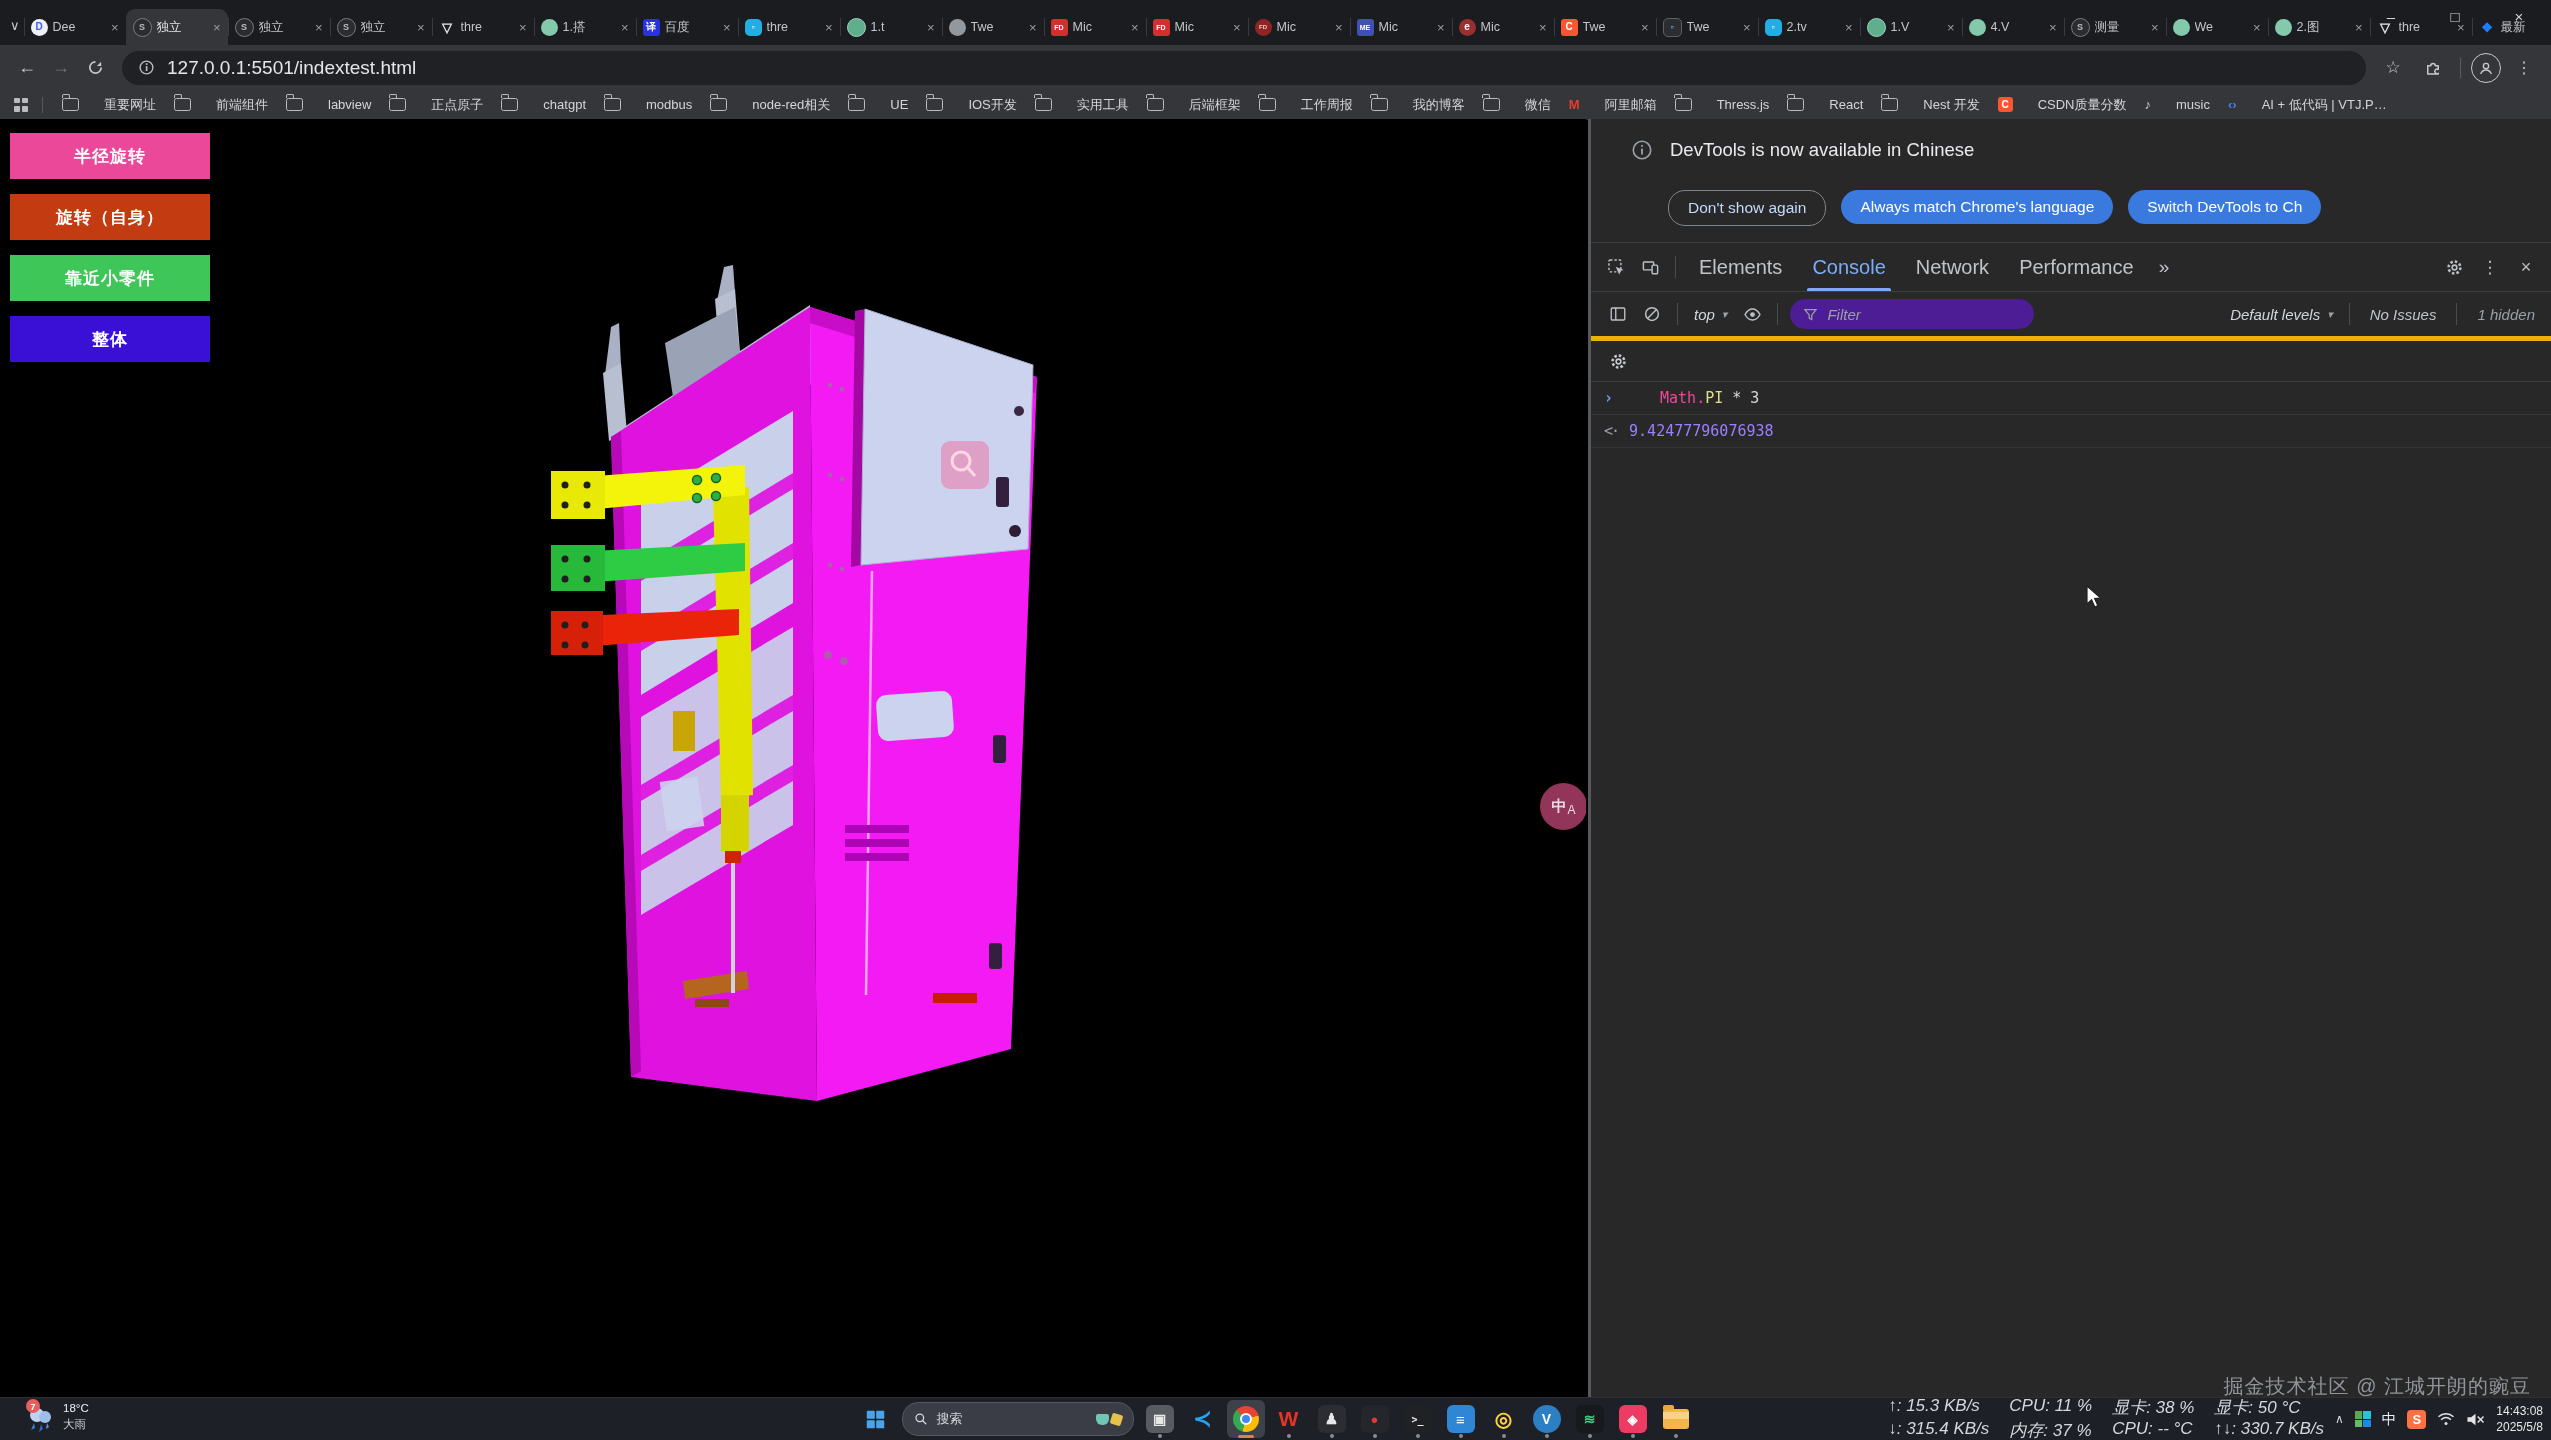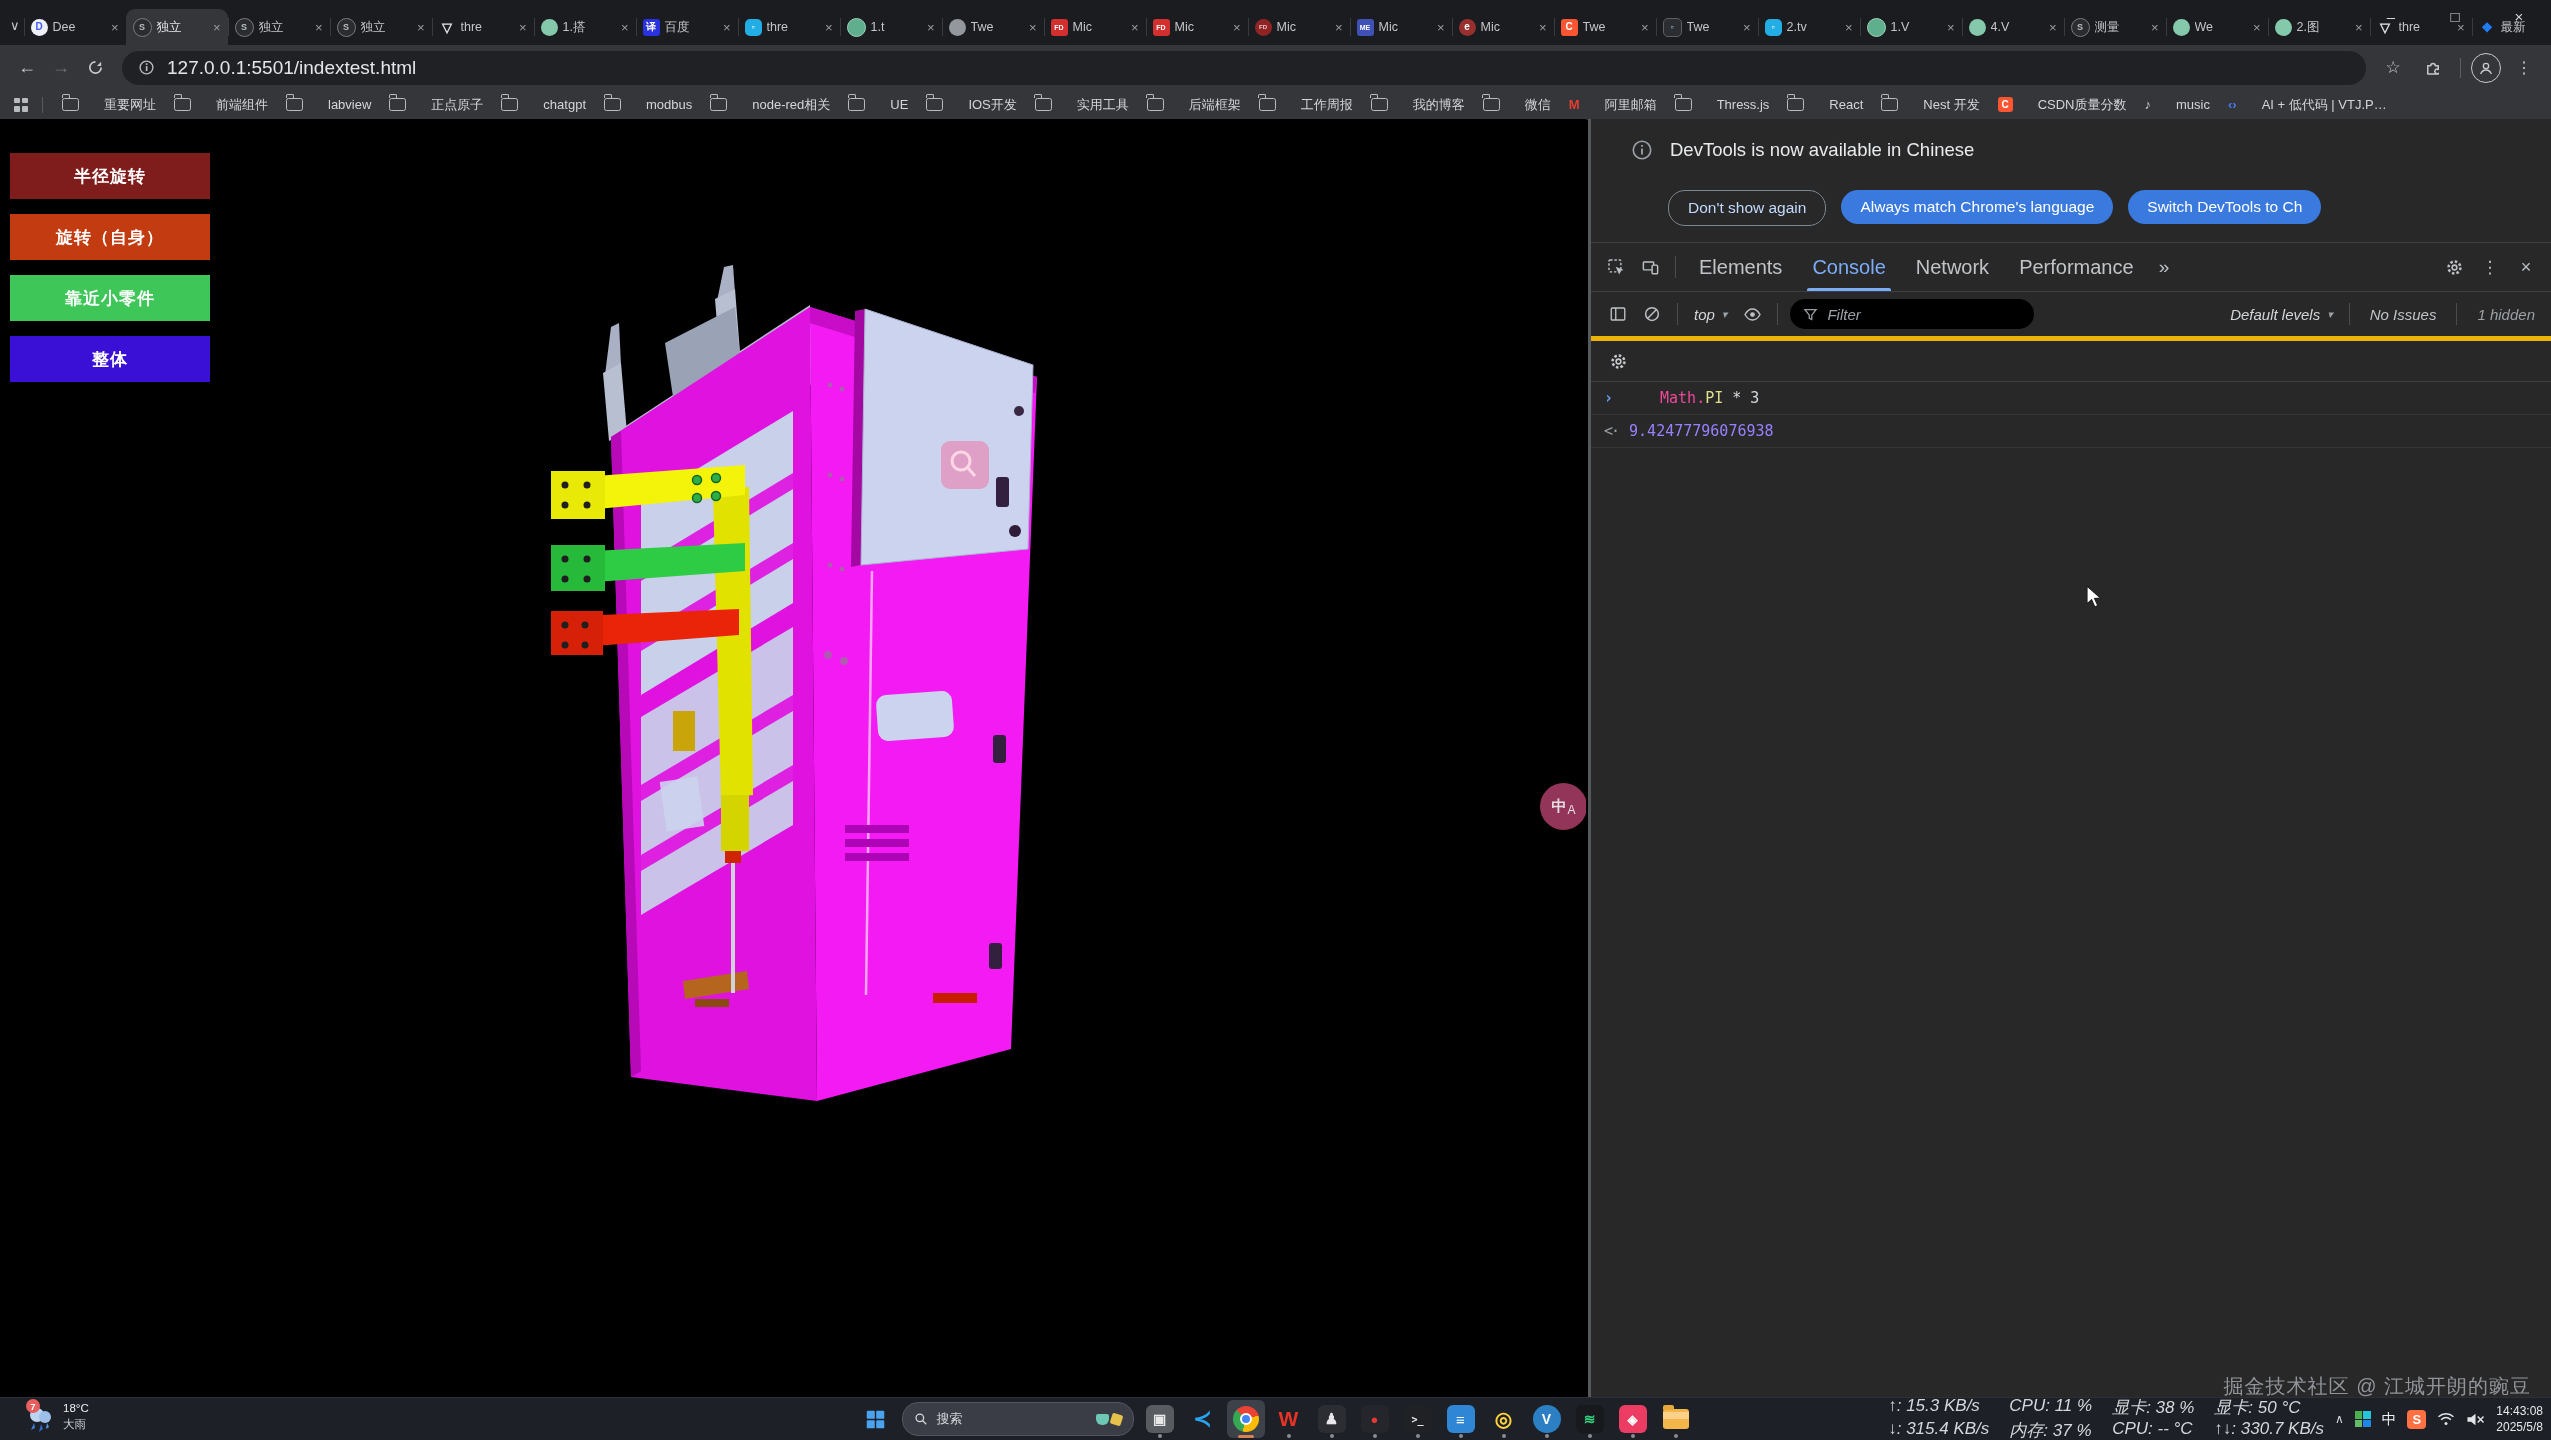--- a/index.html
+++ b/index.html
@@ -64,21 +64,21 @@
   .dt-icobtn{width:34px;height:32px;display:flex;align-items:center;justify-content:center;color:#bdc1c6;flex:none;}
   .dt-sep{width:1px;height:22px;background:#4a4d50;margin:0 8px;flex:none;}
   .dt-tab{height:100%;padding:0 15px;display:flex;align-items:center;font-size:20px;color:#c0c3c7;position:relative;flex:none;}
   .dt-tab.active{color:#7cacf8;}
   .dt-tab.active::after{content:"";position:absolute;left:10px;right:10px;bottom:0;height:3px;background:#7cacf8;border-radius:2px 2px 0 0;}
   .dt-overflow{font-size:19px;color:#c0c3c7;padding:0 10px;}
   .dt-tab-right{margin-left:auto;display:flex;align-items:center;gap:2px;}
   .dt-toolbar{height:44px;display:flex;align-items:center;padding:0 10px;border-bottom:5px solid #eab308;font-size:15px;font-style:italic;}
   .dd{display:flex;align-items:center;gap:7px;color:#d2d5d9;padding:0 8px;flex:none;}
   .dd .car{font-size:11px;color:#9aa0a6;}
-  .filter-pill{width:218px;height:30px;background:#000000;border-radius:15px;display:flex;align-items:center;gap:9px;padding:0 13px;color:#9aa0a6;margin:0 4px;flex:none;}
+  .filter-pill{width:218px;height:30px;background:#4c1d95;border-radius:15px;display:flex;align-items:center;gap:9px;padding:0 13px;color:#9aa0a6;margin:0 4px;flex:none;}
   .dt-status{margin-left:auto;display:flex;align-items:center;flex:none;}
   .no-issues{color:#c0c3c7;padding:0 12px;}
   .hidden-count{color:#9aa0a6;padding:0 6px 0 12px;}
   .dt-gear-row{height:40px;display:flex;align-items:center;padding:0 10px;border-bottom:1px solid #3c3f42;}
   .console{font-family:"DejaVu Sans Mono",monospace;font-size:15px;}
   .console-line{display:flex;align-items:baseline;gap:11px;padding:7px 0 7px 13px;border-bottom:1px solid #333639;}
   .c-prompt{color:#6da2f8;font-weight:bold;flex:none;}
   .c-return{color:#9aa0a6;flex:none;letter-spacing:-2px;}
   .c-obj{color:#ec4899;margin-left:36px;}
   .c-prop{color:#dfe08c;}
@@ -390,21 +390,21 @@
         </div>
         <div class="bm">
           <span class="bm-glyph" style="color: rgb(74, 123, 247);">‹›</span>
           <span>AI + 低代码 | VTJ.P…</span>
         </div>
       </div>
   </div>
 
   <div class="canvas">
     <div class="btn-stack">
-        <button class="page-btn" style="background: #7f1d1d; margin-top: 20px;">半径旋转</button>
+        <button class="page-btn" style="background: #ec4899;">半径旋转</button>
         <button class="page-btn" style="background: rgb(194, 59, 17);">旋转（自身）</button>
         <button class="page-btn" style="background: rgb(63, 198, 88);">靠近小零件</button>
         <button class="page-btn" style="background: rgb(59, 16, 214);">整体</button>
       </div>
 
     <svg class="model-svg" width="500" height="850" viewBox="0 0 500 850">
 
       <polygon points="70,168 265,40 268,118 92,232" fill="#b6bdcf"></polygon>
       <polygon points="60,110 66,62 74,58 76,100" fill="#aab1c4"></polygon>
       <polygon points="58,108 76,98 82,168 64,176" fill="#b8bfd0"></polygon>

